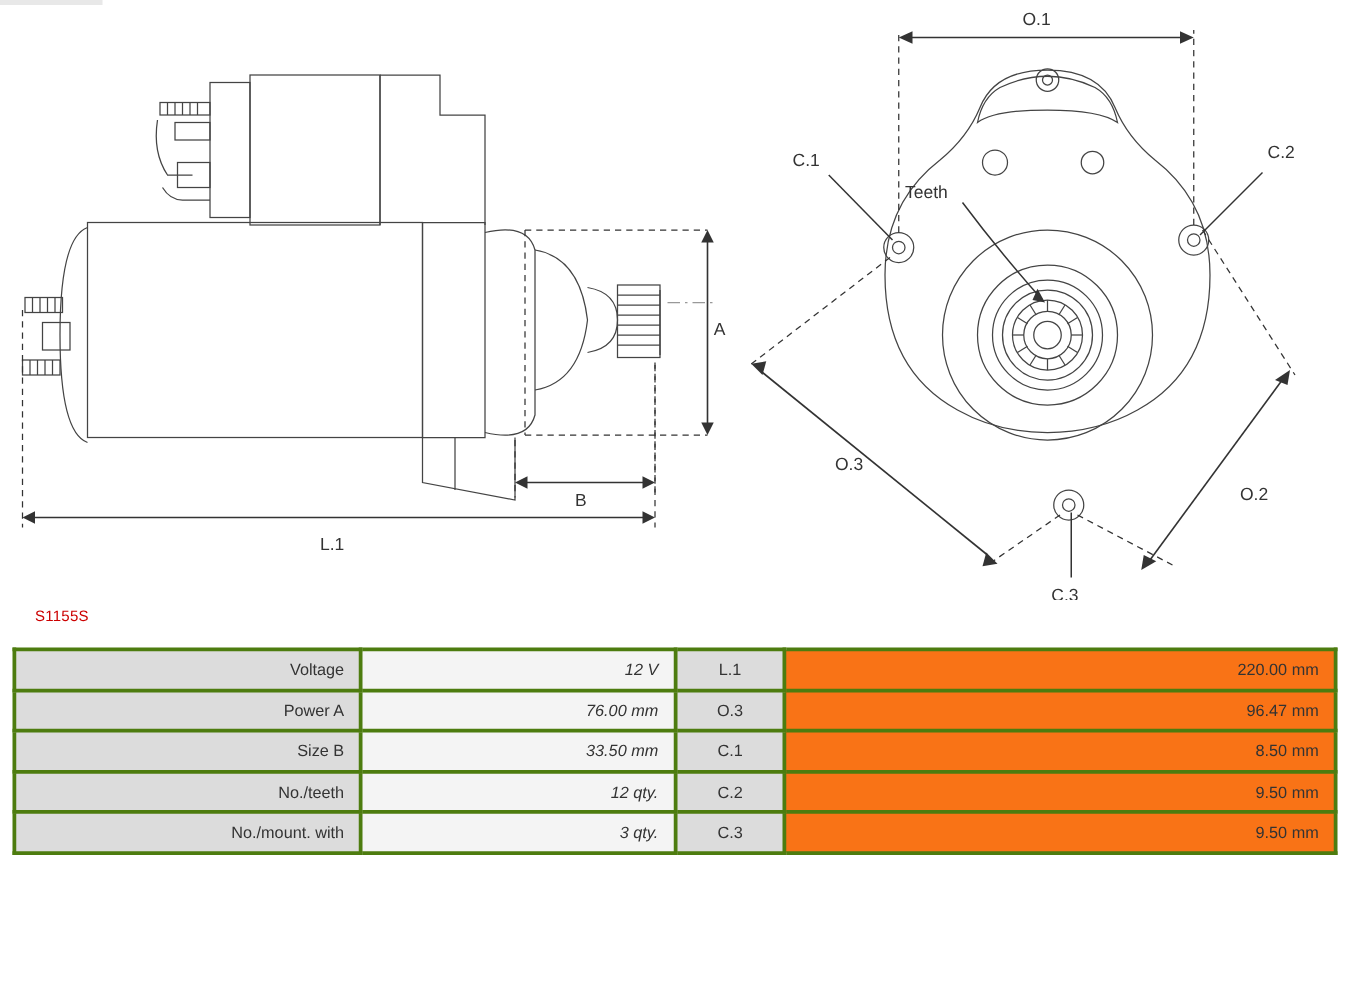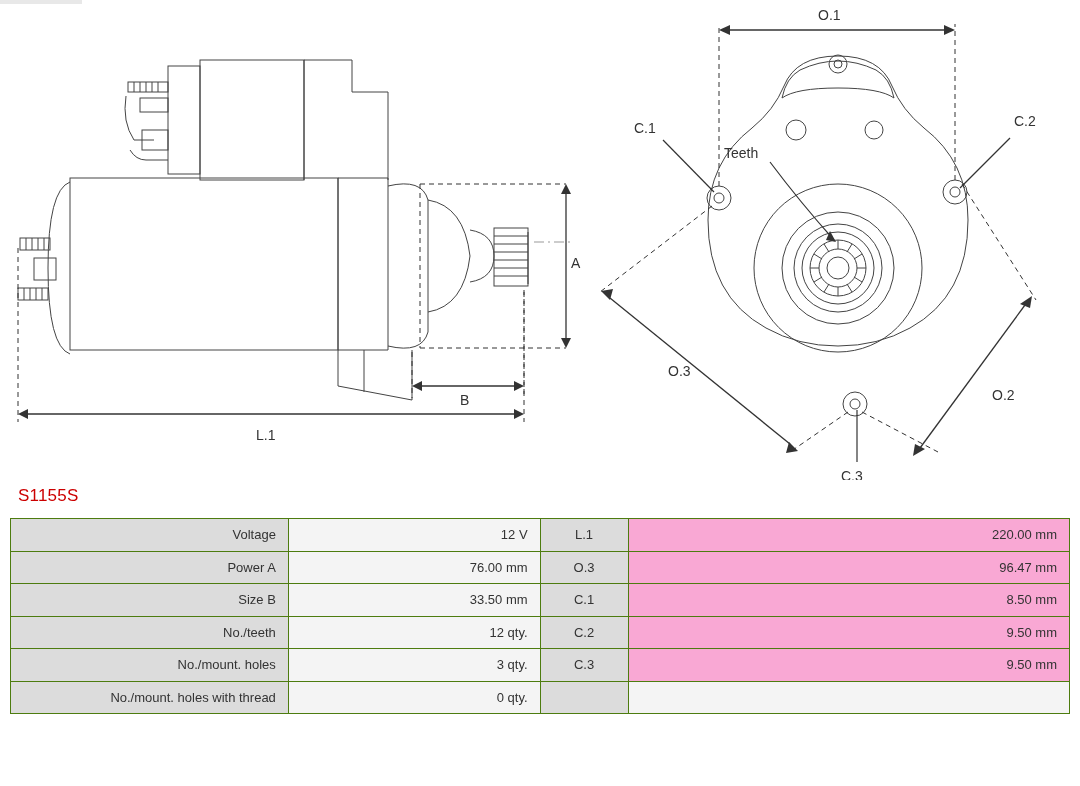--- a/index.html
+++ b/index.html
@@ -12,60 +12,61 @@
   }
   .page { position: relative; width: 1080px; height: 786px; overflow: hidden; }
 
   
   .drawings { position: absolute; left: 0; top: 0; width: 1080px; height: 480px; }
   .drawings svg { display: block; }
 
   
   .part-number {
     position: absolute;
-    left: 18px; top: 486px;
-    font-size: 17px;
+    left: 28px; top: 486px;
+    font-size: 12px;
     color: #cc0000;
     letter-spacing: 0.2px;
   }
 
   
   .spec-table {
     position: absolute;
     left: 10px; top: 518px;
     width: 1060px;
     border-collapse: collapse;
     font-size: 13px;
   }
   .spec-table td {
-    border: 1px solid #4d7c0f;
+    border: 3px solid #4d7c0f;
     height: 32.5px;
     padding: 0 12px;
     white-space: nowrap;
   }
   .c-label {
     background: #dcdcdc;
     text-align: right;
     width: 278px;
     color: #333333;
   }
   .c-value {
     background: #f4f4f4;
     text-align: right;
     width: 252px;
     color: #333333;
+    font-style: italic;
   }
   .c-dim {
     background: #dcdcdc;
     text-align: center;
     width: 88px;
     color: #333333;
   }
   .c-dimvalue {
-    background: #f9a8d4;
+    background: #f97316;
     text-align: right;
     width: 442px;
     color: #333333;
   }
   .c-empty-dim { background: #dcdcdc; }
   .c-empty-val { background: #f4f4f4; }
 
   
   .top-strip {
     position: absolute; left: 0; top: 0; width: 82px; height: 4px;
@@ -273,27 +274,21 @@
         <td class="c-dim">C.1</td>
         <td class="c-dimvalue">8.50 mm</td>
       </tr>
       <tr>
         <td class="c-label">No./teeth</td>
         <td class="c-value">12 qty.</td>
         <td class="c-dim">C.2</td>
         <td class="c-dimvalue">9.50 mm</td>
       </tr>
       <tr>
-        <td class="c-label">No./mount. holes</td>
+        <td class="c-label">No./mount. with</td>
         <td class="c-value">3 qty.</td>
         <td class="c-dim">C.3</td>
         <td class="c-dimvalue">9.50 mm</td>
       </tr>
-      <tr>
-        <td class="c-label">No./mount. holes with thread</td>
-        <td class="c-value">0 qty.</td>
-        <td class="c-dim c-empty-dim"></td>
-        <td class="c-dimvalue c-empty-val"></td>
-      </tr>
     </tbody>
   </table>
 
 </div>
 
 </body></html>

